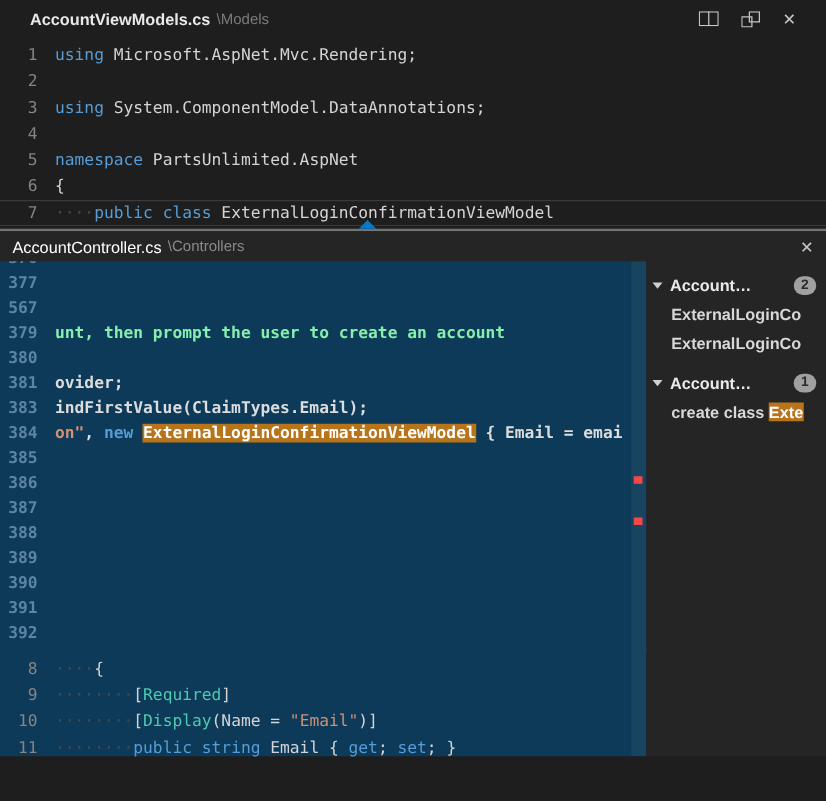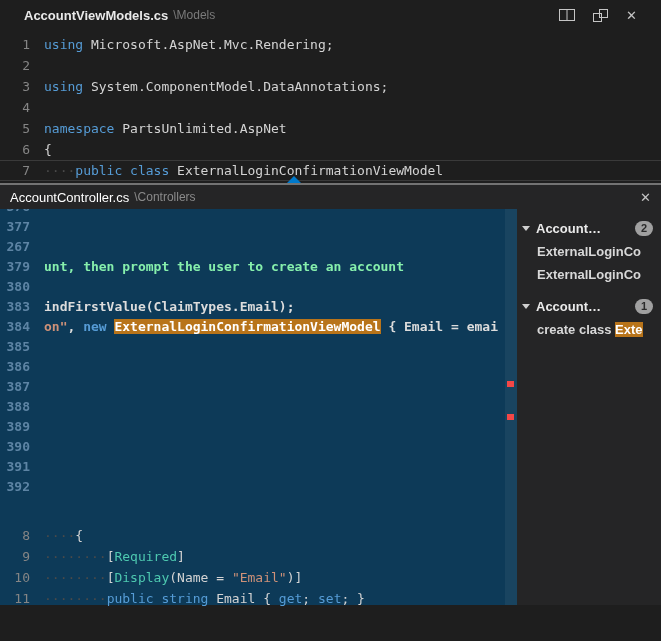--- a/index.html
+++ b/index.html
@@ -133,23 +133,24 @@
   <div class="peek-header">
     <span class="pk-filename">AccountController.cs</span>
     <span class="pk-path">\Controllers</span>
     <span class="pk-close tb-icon x-glyph">✕</span>
   </div>
   <div class="peek-body">
     <div class="peek-code">
       <div class="peek-lines">
           <div class="line"><span class="ln">376</span><span class="code"></span></div>
           <div class="line"><span class="ln">377</span><span class="code"></span></div>
-          <div class="line"><span class="ln">267</span><span class="code"></span></div>
+          <div class="line"><span class="ln">567</span><span class="code"></span></div>
           <div class="line"><span class="ln">379</span><span class="code"><span class="com">unt, then prompt the user to create an account</span></span></div>
           <div class="line"><span class="ln">380</span><span class="code"></span></div>
+          <div class="line"><span class="ln">381</span><span class="code"><span class="txt">ovider;</span></span></div>
           <div class="line"><span class="ln">383</span><span class="code"><span class="txt">indFirstValue(ClaimTypes.Email);</span></span></div>
           <div class="line"><span class="ln">384</span><span class="code"><span class="str">on"</span><span class="txt">, </span><span class="kw">new</span><span class="txt"> </span><span class="match">ExternalLoginConfirmationViewModel</span><span class="txt"> { Email = emai</span></span></div>
           <div class="line"><span class="ln">385</span><span class="code"></span></div>
           <div class="line"><span class="ln">386</span><span class="code"></span></div>
           <div class="line"><span class="ln">387</span><span class="code"></span></div>
           <div class="line"><span class="ln">388</span><span class="code"></span></div>
           <div class="line"><span class="ln">389</span><span class="code"></span></div>
           <div class="line"><span class="ln">390</span><span class="code"></span></div>
           <div class="line"><span class="ln">391</span><span class="code"></span></div>
           <div class="line"><span class="ln">392</span><span class="code"></span></div>

